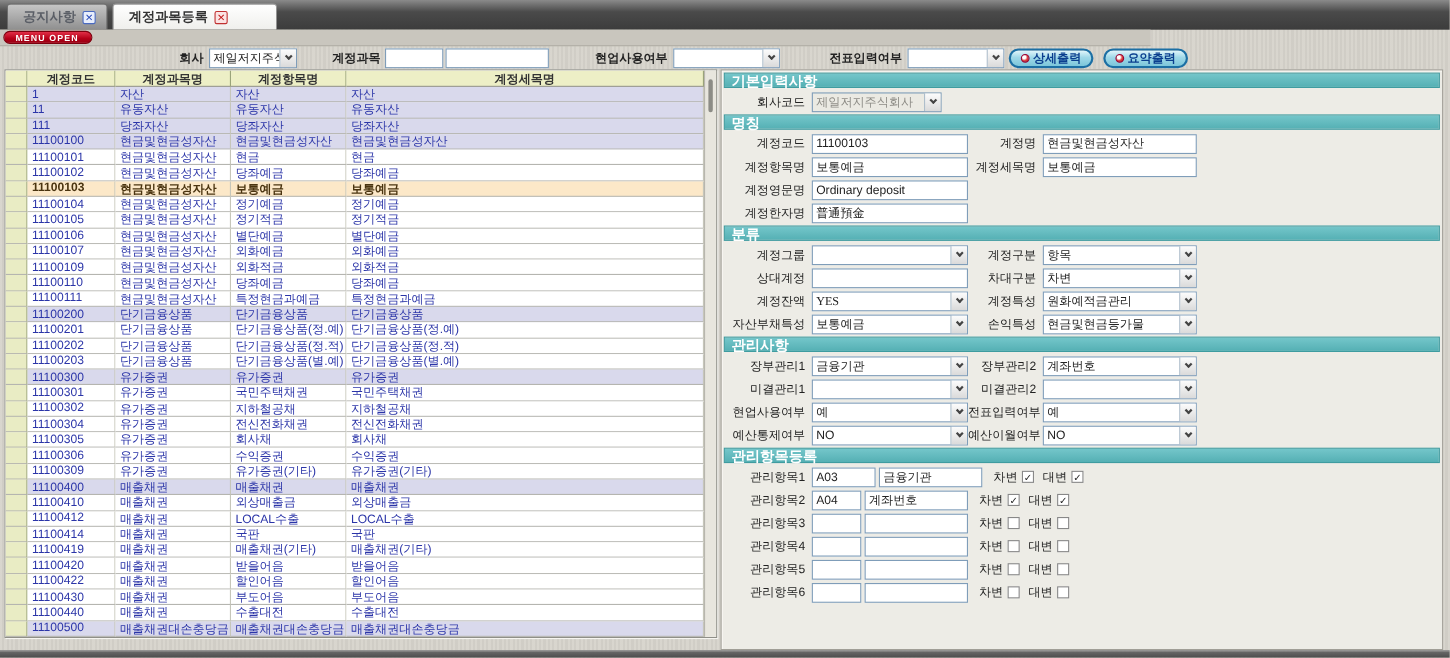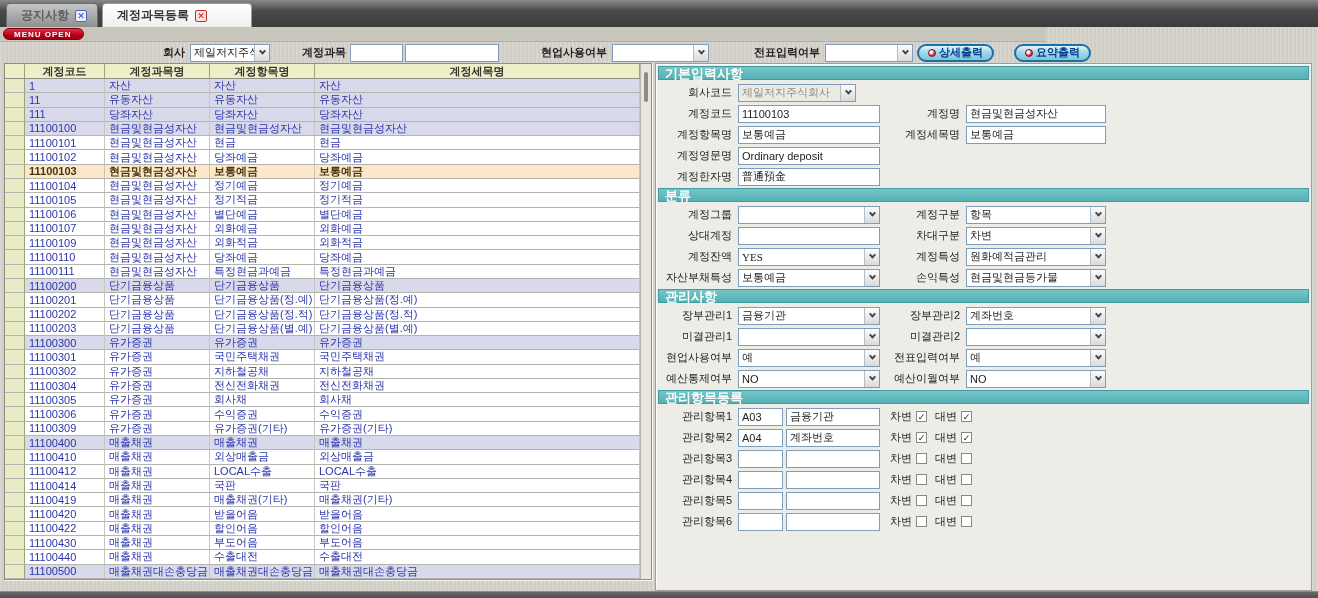--- a/index.html
+++ b/index.html
@@ -58,21 +58,21 @@
   .vthumb { position:absolute; left:3px; top:8px; width:4px; height:30px; background:#8c8c86; border-radius:2px; }
 
   
   .panel { position:absolute; left:655px; top:63px; width:657px; height:528px;
     background:#edecE6; border:1px solid #a09e96; box-shadow:inset 1px 1px 0 #fbfaf6; overflow:hidden; padding-top:0px; font-size:11px; }
   .sec-h { height:14px; line-height:14px; margin:2px 2px 3px 2px; padding-left:6px;
     background:linear-gradient(#74c6ca,#55b0b4); color:#fff; font-weight:bold; font-size:13px;
     border:1px solid #3f9ca0; }
   .frow { display:flex; align-items:center; height:19px; margin:0 0 2px 0; }
   .flabel { width:82px; text-align:right; padding-right:6px; color:#222; white-space:nowrap; }
-  .flabel.rt { width:86px;text-align:right; }
+  .flabel.rt { width:68px;text-align:right; }
   .cbl { margin-left:10px; color:#222; }
   .cb { width:11px; height:11px; border:1px solid #888; background:#fff; margin-left:4px; font-size:9px;
     line-height:10px; text-align:center; color:#222; font-weight:bold; }
 </style>
 </head>
 <body>
 
 <div class="tabbar">
   <div class="tab inactive">
     <span>공지사항</span>
@@ -110,21 +110,21 @@
   <div class="sel" style="width:88px; margin-left:5px">
     <span class="sv"></span>
     <span class="sa">
         <i></i>
       </span>
   </div>
   <button class="btn" style="margin-left:4px">
     <span class="dot"></span>
     <span>상세출력</span>
   </button>
-  <button class="btn" style="margin-left:20px">
+  <button class="btn" style="margin-left:9px">
     <span class="dot"></span>
     <span>요약출력</span>
   </button>
 </div>
 
 <div class="tablewrap">
   <div class="tgrid">
     <div class="trow head">
       <div class="tc"></div>
       <div class="tc">계정코드</div>
@@ -353,20 +353,21 @@
     <div class="sec-h">기본입력사항</div>
     <div class="frow">
       <span class="flabel">회사코드</span>
       <div class="sel dis" style="width: 118px;">
         <span class="sv">제일저지주식회사</span>
         <span class="sa">
           <i></i>
         </span>
       </div>
     </div>
+    <div class="sec-h">명칭</div>
     <div class="frow">
       <span class="flabel">계정코드</span>
       <input class="txt" type="text" value="11100103" style="width: 142px;">
       <span class="flabel rt">계정명</span>
       <input class="txt" type="text" value="현금및현금성자산" style="width: 140px;">
     </div>
     <div class="frow">
       <span class="flabel">계정항목명</span>
       <input class="txt" type="text" value="보통예금" style="width: 142px;">
       <span class="flabel rt">계정세목명</span>
@@ -501,21 +502,21 @@
       <div class="sel" style="width: 140px;">
         <span class="sv">NO</span>
         <span class="sa">
           <i></i>
         </span>
       </div>
     </div>
     <div class="sec-h">관리항목등록</div>
     <div class="frow">
       <span class="flabel">관리항목1</span>
-      <input class="txt" type="text" value="A03" style="width: 45px;">
+      <input class="txt" type="text" value="A03" style="width: 58px;">
       <input class="txt" type="text" value="금융기관" style="width: 94px; margin-left: 3px;">
       <span class="cbl">차변</span>
       <span class="cb">✓</span>
       <span class="cbl" style="margin-left: 8px;">대변</span>
       <span class="cb">✓</span>
     </div>
     <div class="frow">
       <span class="flabel">관리항목2</span>
       <input class="txt" type="text" value="A04" style="width: 45px;">
       <input class="txt" type="text" value="계좌번호" style="width: 94px; margin-left: 3px;">

